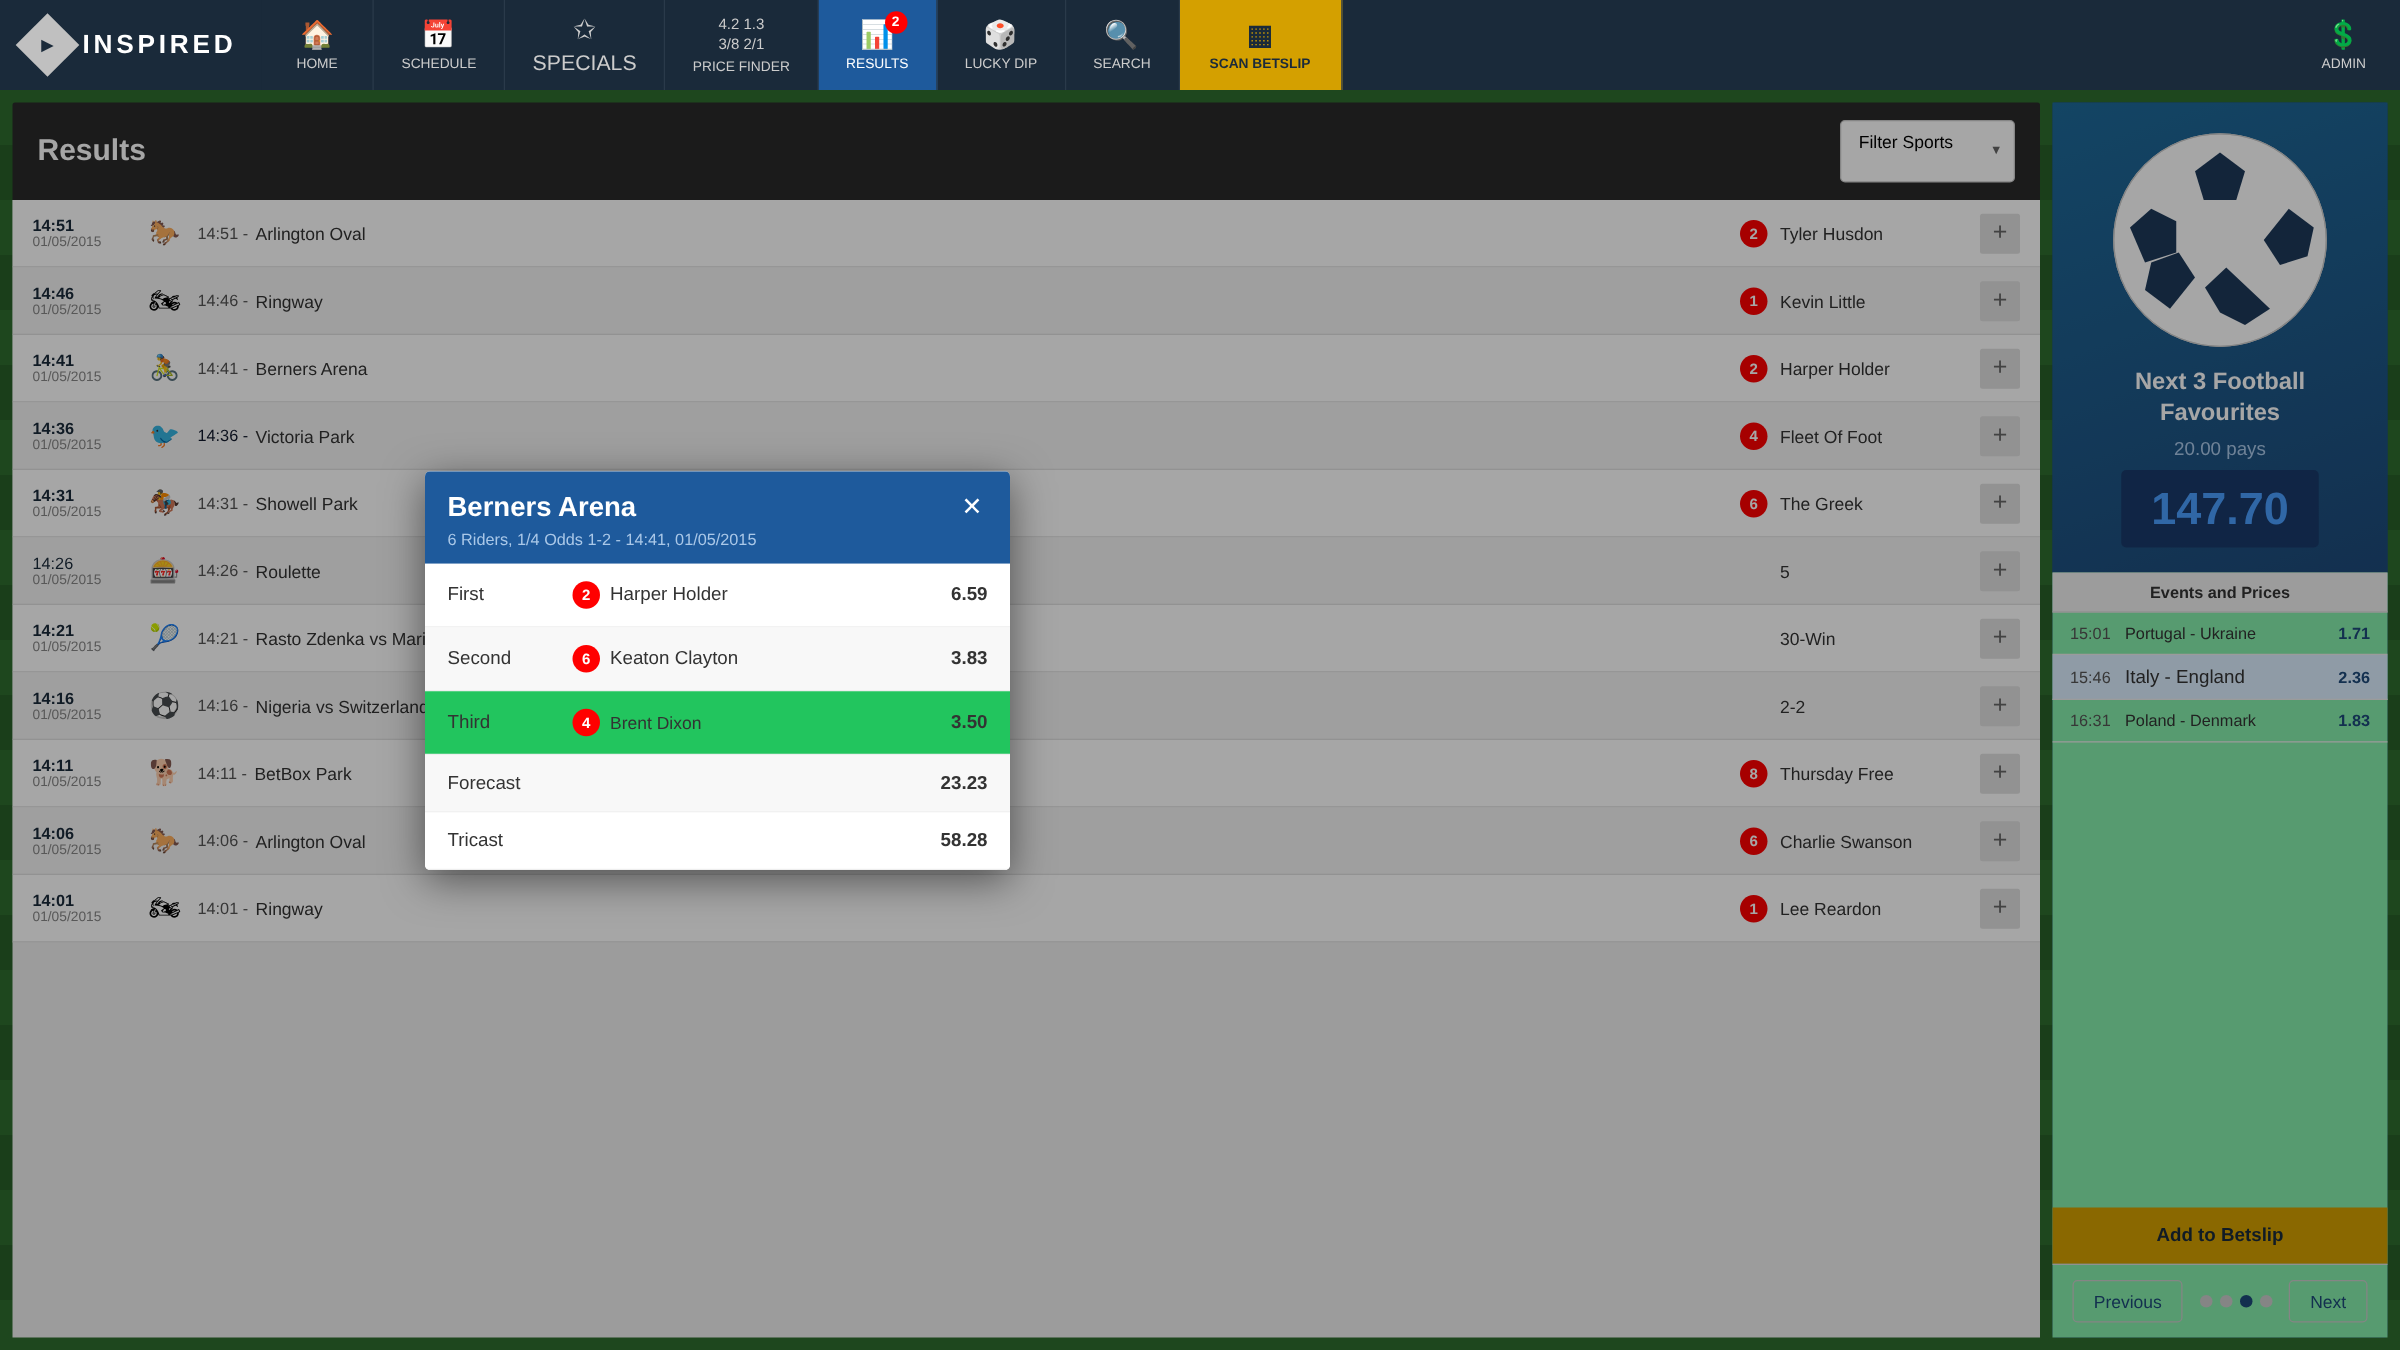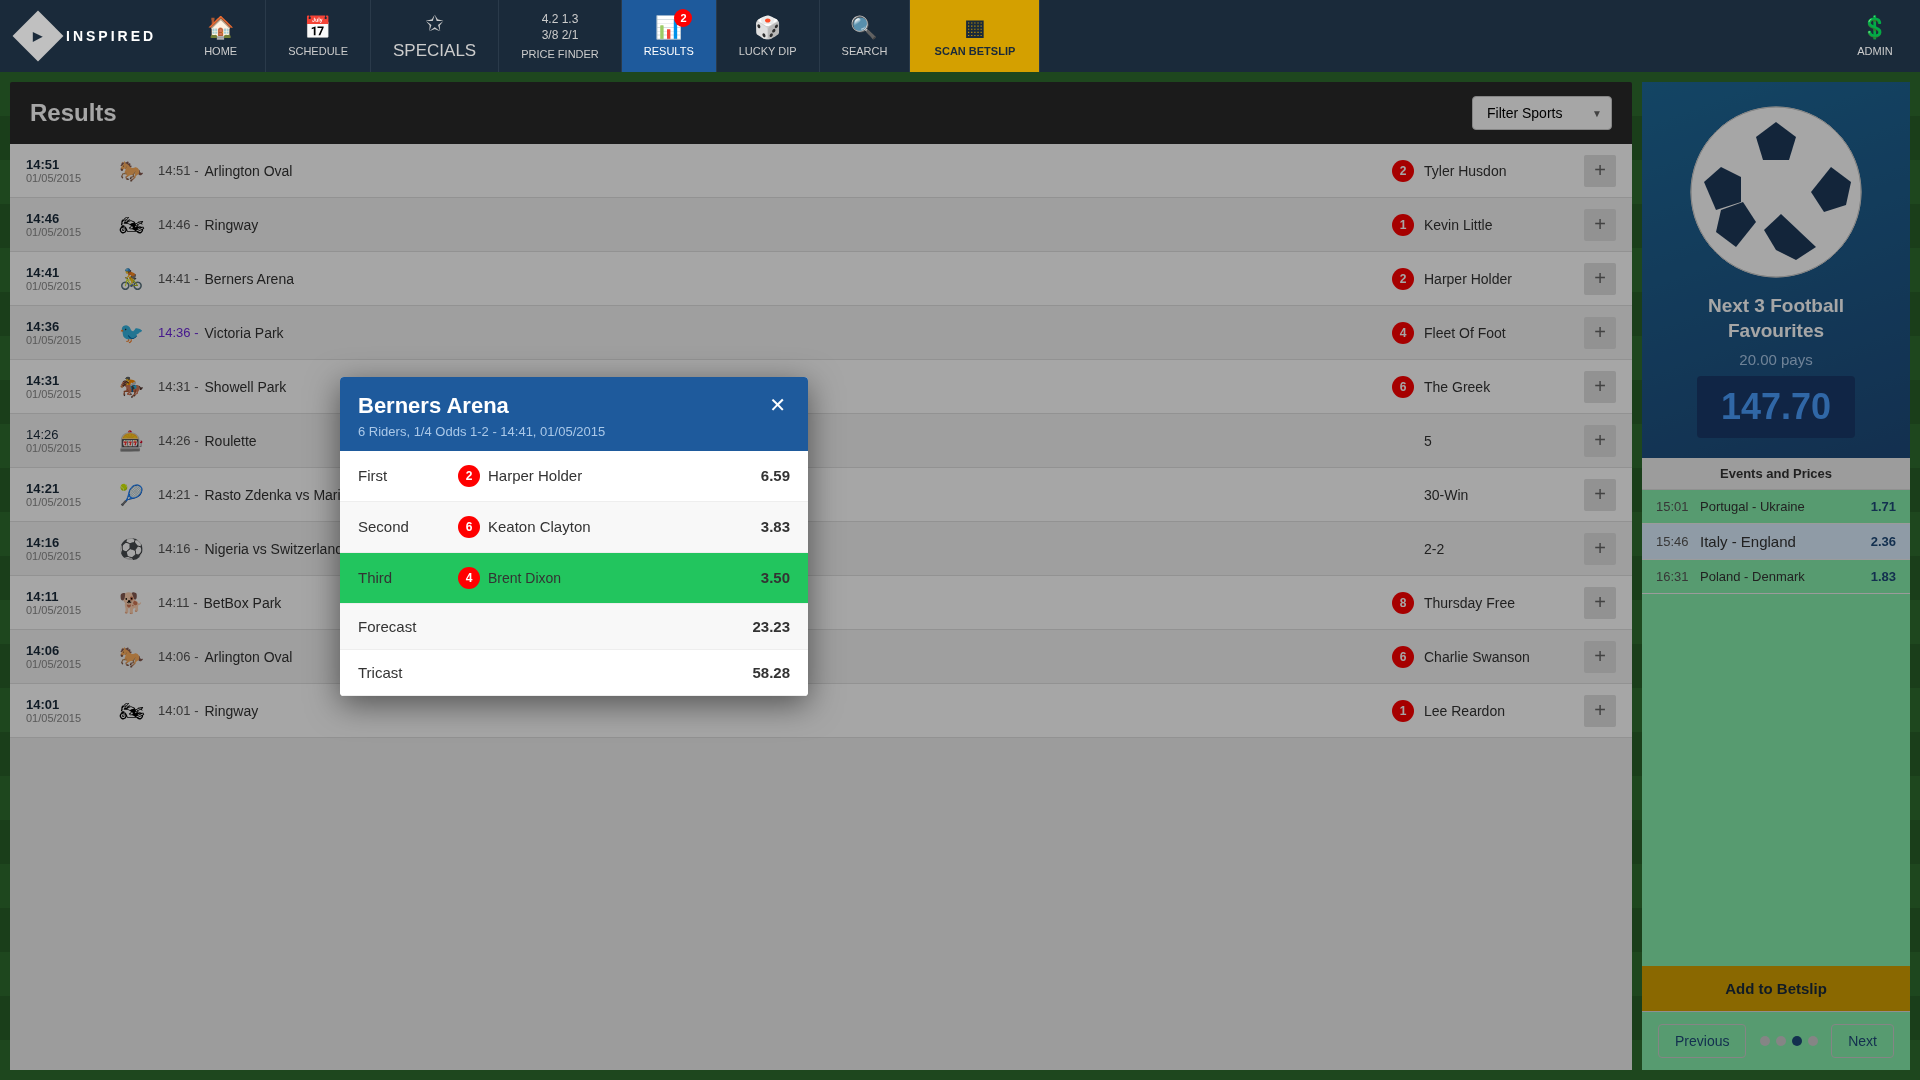--- a/index.html
+++ b/index.html
@@ -6,21 +6,21 @@
     body { font-family: Arial, sans-serif; background: #2a5a2a; width: 1920px; height: 1080px; overflow: hidden; position: relative; }
   </style>
 </head>
 <body>
 
 <nav style="display:flex; align-items:stretch; background:#1a2a3a; height:72px;">
   <div style="display:flex;align-items:center;padding:0 20px;min-width:160px;background:#1a2a3a;gap:10px;">
     <div style="width:36px;height:36px;background:#c0c0c0;transform:rotate(45deg);display:flex;align-items:center;justify-content:center;flex-shrink:0;">
       <span style="transform:rotate(-45deg);font-size:12px;color:#1a2a3a;font-weight:bold;">▶</span>
     </div>
-    <span style="color:white;font-size:14px;font-weight:bold;letter-spacing:3px;">INSPIRED</span>
+    <span style="color:white;font-size:21px;font-weight:bold;letter-spacing:3px;">INSPIRED</span>
   </div>
   <div style="display:flex;flex-direction:column;align-items:center;justify-content:center;padding:0 22px;color:#ccc;cursor:pointer;border-right:1px solid #2a3a4a;min-width:90px;">
     <span style="font-size:22px;">🏠</span>
     <span style="font-size:11px;margin-top:4px;">HOME</span>
   </div>
   <div style="display:flex;flex-direction:column;align-items:center;justify-content:center;padding:0 22px;color:#ccc;cursor:pointer;border-right:1px solid #2a3a4a;min-width:90px;">
     <span style="font-size:22px;">📅</span>
     <span style="font-size:11px;margin-top:4px;">SCHEDULE</span>
   </div>
   <div style="display:flex;flex-direction:column;align-items:center;justify-content:center;padding:0 22px;color:#ccc;cursor:pointer;border-right:1px solid #2a3a4a;min-width:90px;">
@@ -58,21 +58,21 @@
 
 <div style="display:flex; height:calc(1080px - 72px); position:relative;">
 
   <div style="position:absolute;top:0;left:0;right:0;bottom:0;background:repeating-linear-gradient(180deg,#2e6e2e 0px,#2e6e2e 44px,#286028 44px,#286028 88px);z-index:0;"></div>
 
   <div style="flex:1;display:flex;flex-direction:column;position:relative;z-index:1;margin:10px 10px 10px 10px;">
 
     <div style="background:#2a2a2a;color:white;padding:14px 20px;display:flex;align-items:center;justify-content:space-between;border-radius:2px 2px 0 0;">
       <span style="font-size:24px;font-weight:bold;">Results</span>
       <div style="position:relative;display:inline-block;">
-        <select style="background:white;border:1px solid #ccc;padding:8px 32px 8px 14px;font-size:14px;border-radius:4px;appearance:none;-webkit-appearance:none;cursor:pointer;min-width:140px;">
+        <select style="background:white;border:1px solid #ccc;padding:8px 32px 24px 14px;font-size:14px;border-radius:4px;appearance:none;-webkit-appearance:none;cursor:pointer;min-width:140px;">
           <option>Filter Sports</option>
         </select>
         <span style="position:absolute;right:10px;top:50%;transform:translateY(-50%);font-size:10px;color:#666;pointer-events:none;">▼</span>
       </div>
     </div>
 
     <div id="results-list" style="flex:1;overflow-y:auto;background:#f0f0f0;">
     <div style="display: flex; align-items: center; background: rgb(255, 255, 255); border-bottom: 1px solid rgb(224, 224, 224); padding: 0px 16px; height: 54px; cursor: pointer;">
     <div style="min-width:80px;">
       <div style="font-size:13px;font-weight:bold;color:#1a2a3a;">14:51</div>
@@ -114,21 +114,21 @@
       <span style="font-size:14px;color:#333;min-width:150px;">Harper Holder</span>
       <button style="background:#e0e0e0;border:none;width:32px;height:32px;font-size:20px;cursor:pointer;border-radius:2px;color:#666;display:flex;align-items:center;justify-content:center;">+</button>
     </div>
   </div>
         <div style="display: flex; align-items: center; background: rgb(245, 245, 245); border-bottom: 1px solid rgb(224, 224, 224); padding: 0px 16px; height: 54px; cursor: pointer;">
     <div style="min-width:80px;">
       <div style="font-size:13px;font-weight:bold;color:#1a2a3a;">14:36</div>
       <div style="font-size:11px;color:#888;">01/05/2015</div>
     </div>
     <span style="font-size:20px;margin:0 12px;min-width:28px;text-align:center;">🐦</span>
-    <span style="color:#6d28d9;font-size:13px;margin-right:6px;">14:36 -</span>
+    <span style="color:#0f172a;font-size:13px;margin-right:6px;">14:36 -</span>
     <span style="font-size:14px;color:#333;flex:1;">Victoria Park</span>
     <div style="display:flex;align-items:center;gap:10px;">
       <span style="background:red;color:white;border-radius:50%;width:22px;height:22px;font-size:12px;display:inline-flex;align-items:center;justify-content:center;font-weight:bold;">4</span>
       <span style="font-size:14px;color:#333;min-width:150px;">Fleet Of Foot</span>
       <button style="background:#e0e0e0;border:none;width:32px;height:32px;font-size:20px;cursor:pointer;border-radius:2px;color:#666;display:flex;align-items:center;justify-content:center;">+</button>
     </div>
   </div>
         <div style="display: flex; align-items: center; background: rgb(255, 255, 255); border-bottom: 1px solid rgb(224, 224, 224); padding: 0px 16px; height: 54px; cursor: pointer;">
     <div style="min-width:80px;">
       <div style="font-size:13px;font-weight:bold;color:#1a2a3a;">14:31</div>

